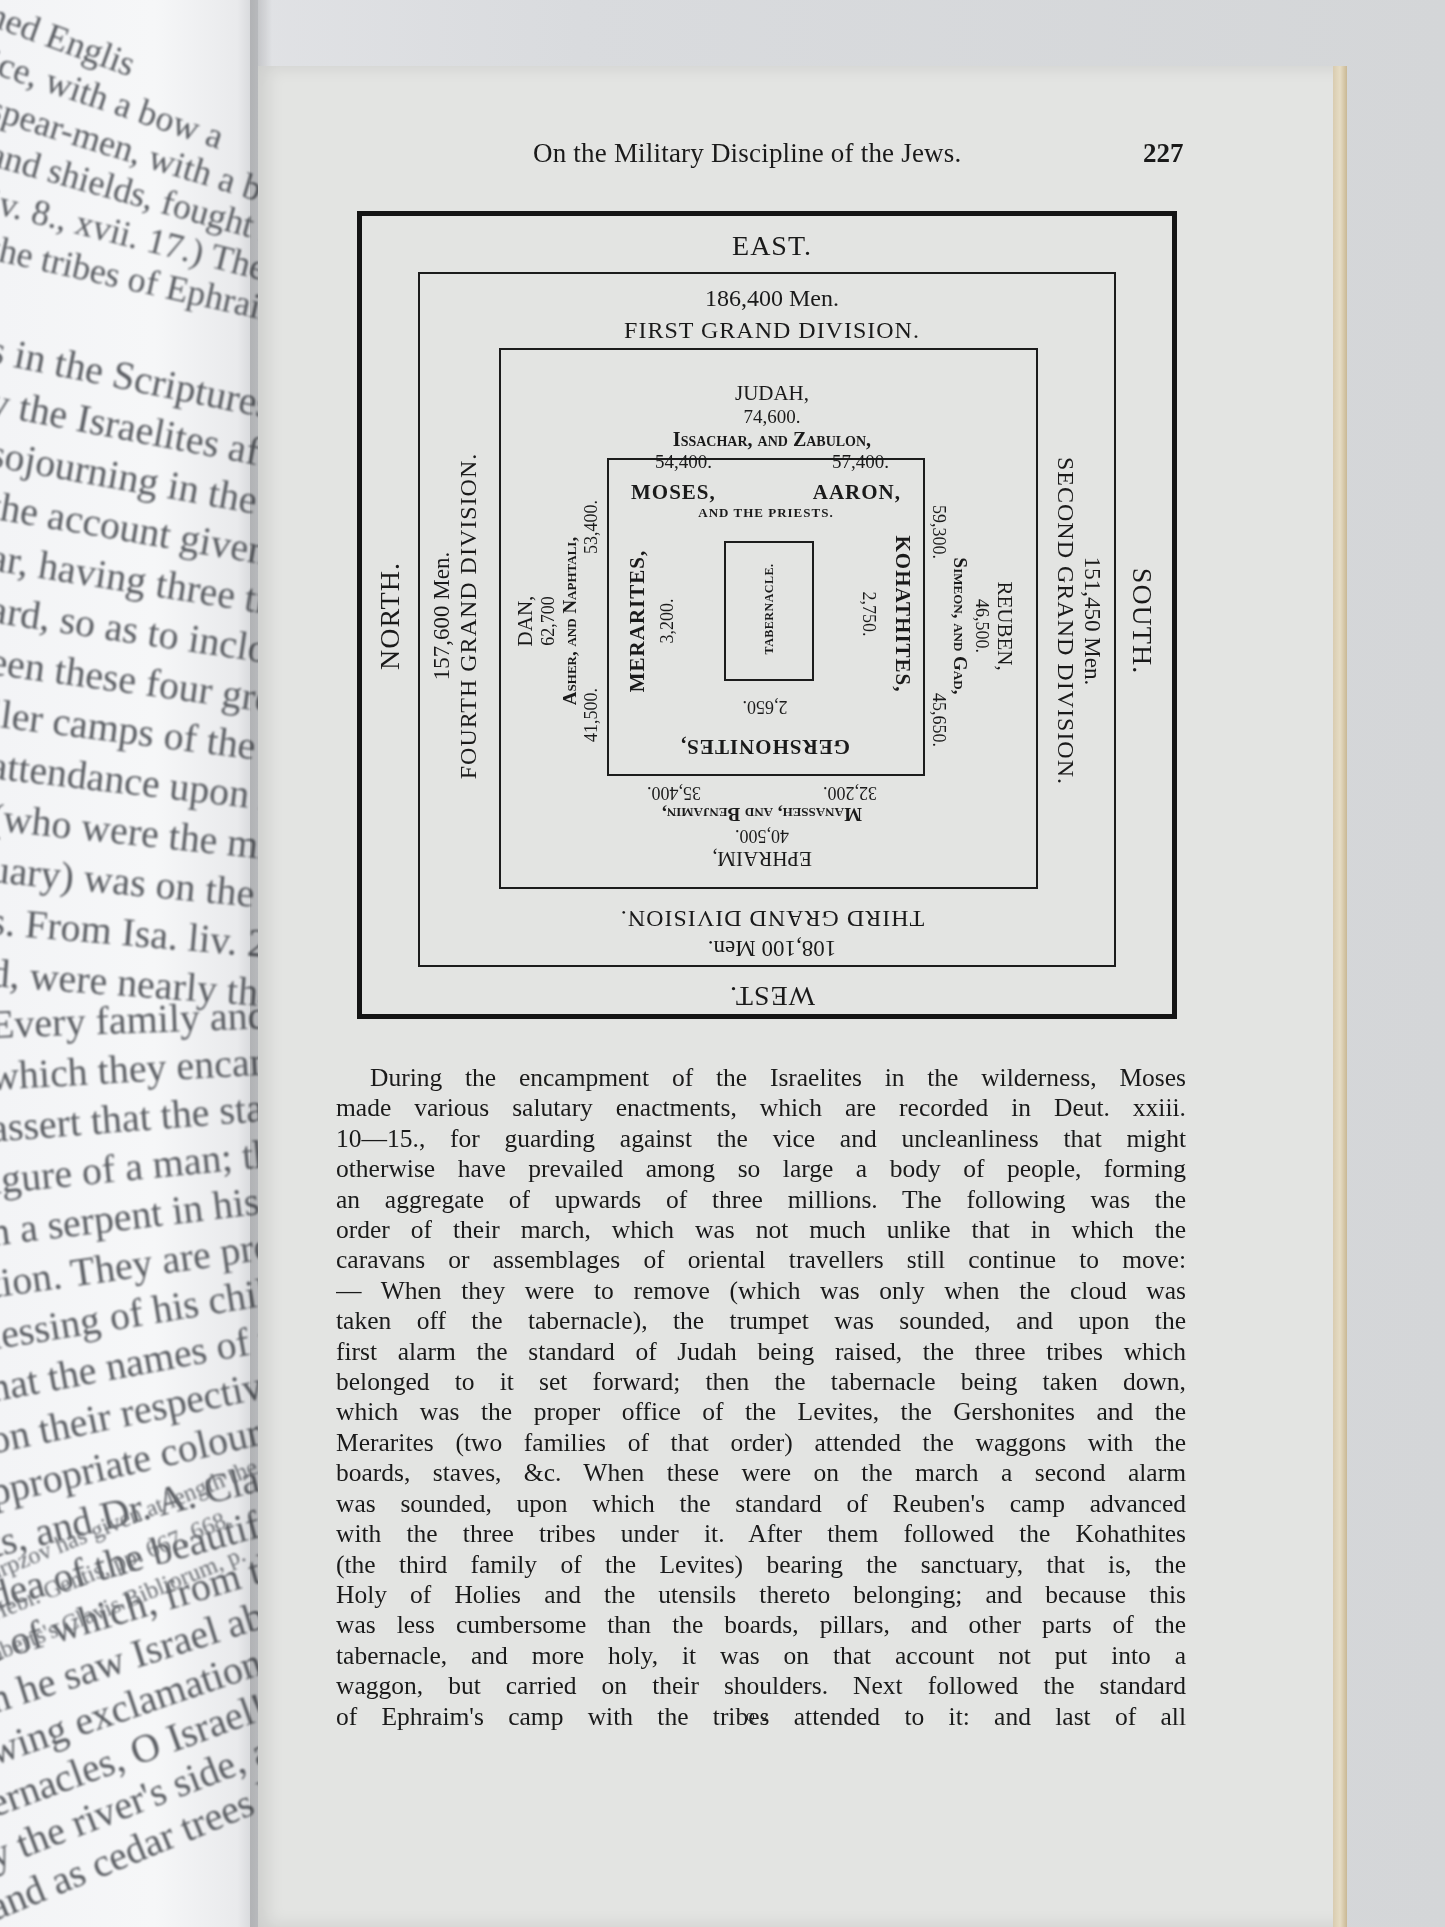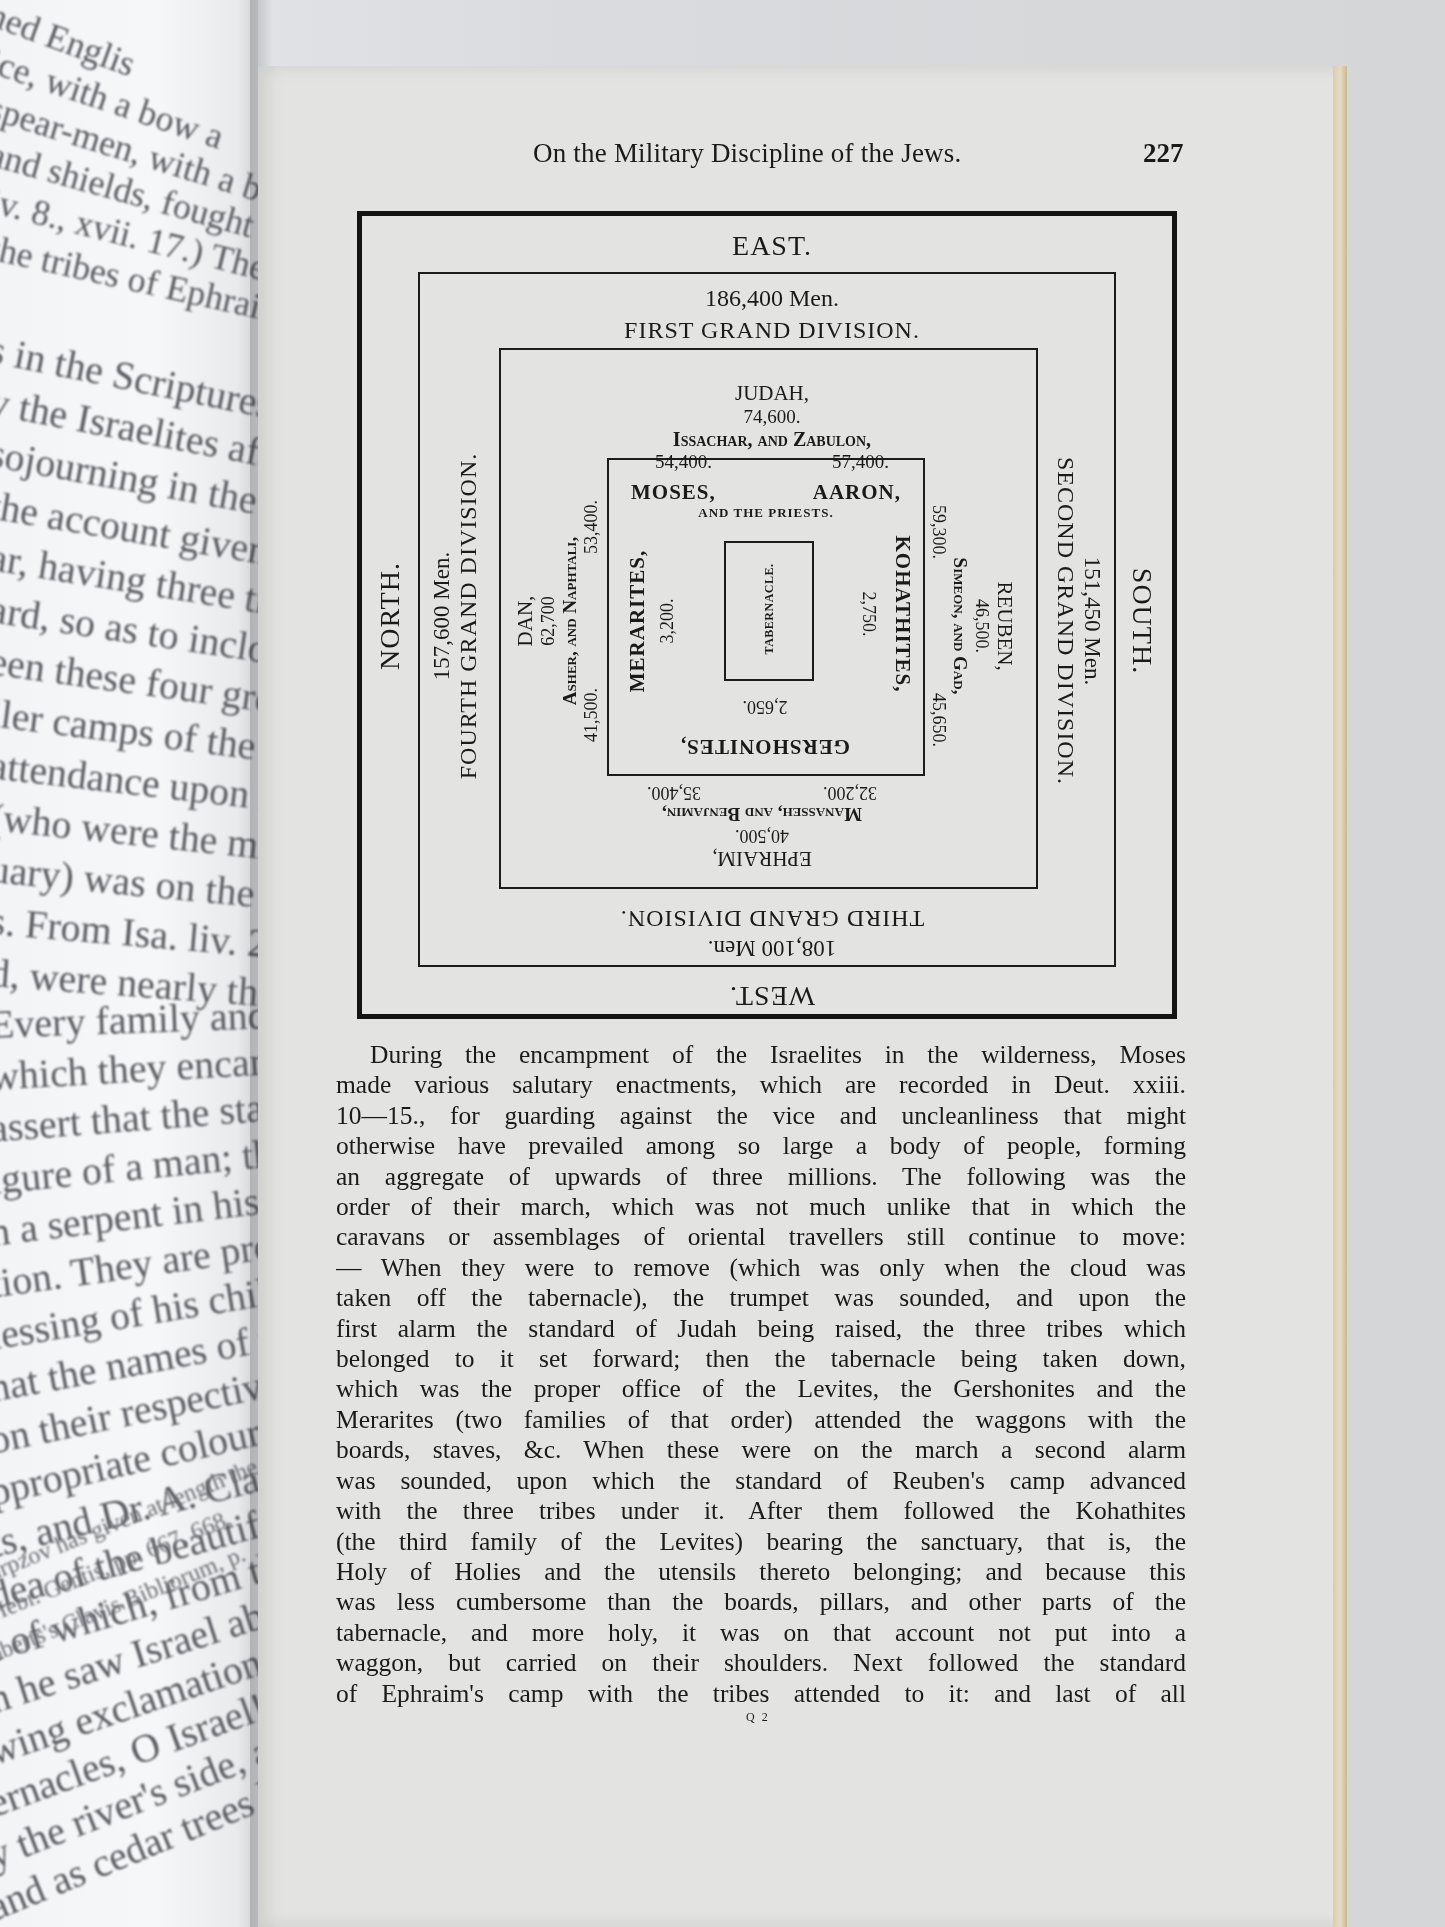--- a/index.html
+++ b/index.html
@@ -33,21 +33,21 @@
   .priests{font-size:13px;font-weight:bold;letter-spacing:1px;}
   .rot-l{transform:translate(-50%,-50%) rotate(-90deg);}
   .rot-r{transform:translate(-50%,-50%) rotate(90deg);}
   .rot-u{transform:translate(-50%,-50%) rotate(180deg);}
   .rot-n{transform:translate(-50%,-50%);}
   .blk{display:block;}
   .pair{display:flex;justify-content:space-between;}
   
   .body-text{position:absolute;left:336px;top:1040px;width:850px;font-size:25.5px;line-height:30.4px;text-align:justify;}
   .body-text .ln{display:block;text-align:justify;text-align-last:justify;white-space:nowrap;overflow:hidden;}
-  .body-text .ln.first{text-indent:34px;}
+  .body-text .ln.first{text-indent:34px;margin-top:23px;}
   .signature{position:absolute;left:746px;top:1710px;font-size:12px;letter-spacing:2px;}
 </style>
 </head>
 <body>
 
 <div class="backdrop"></div>
 
 <div class="left-page">
   <div class="lp-lines" id="lp-lines" style="top: -10px;">
       <span class="lp-line" style="transform: rotate(20deg); font-size: 36px;">ned Englis</span>

